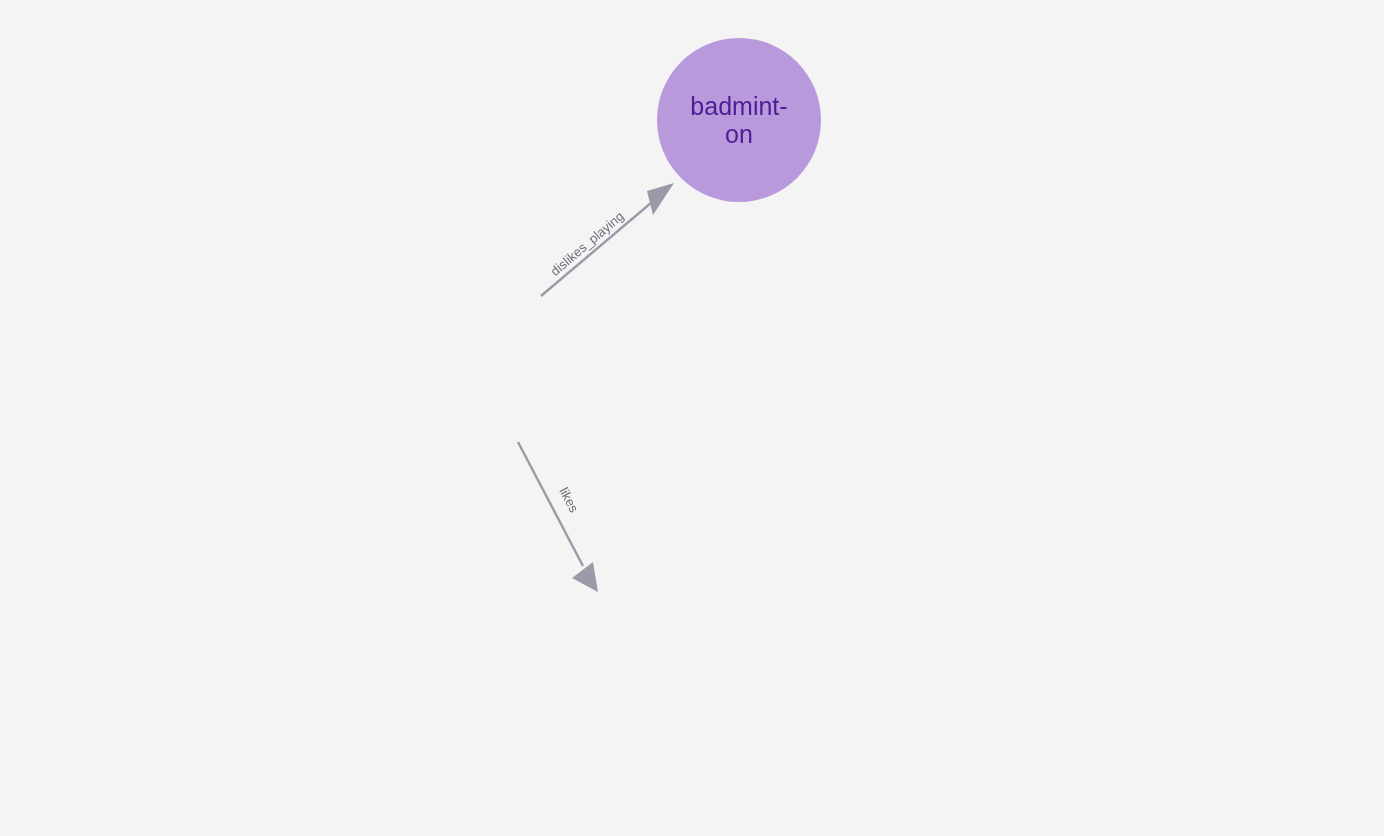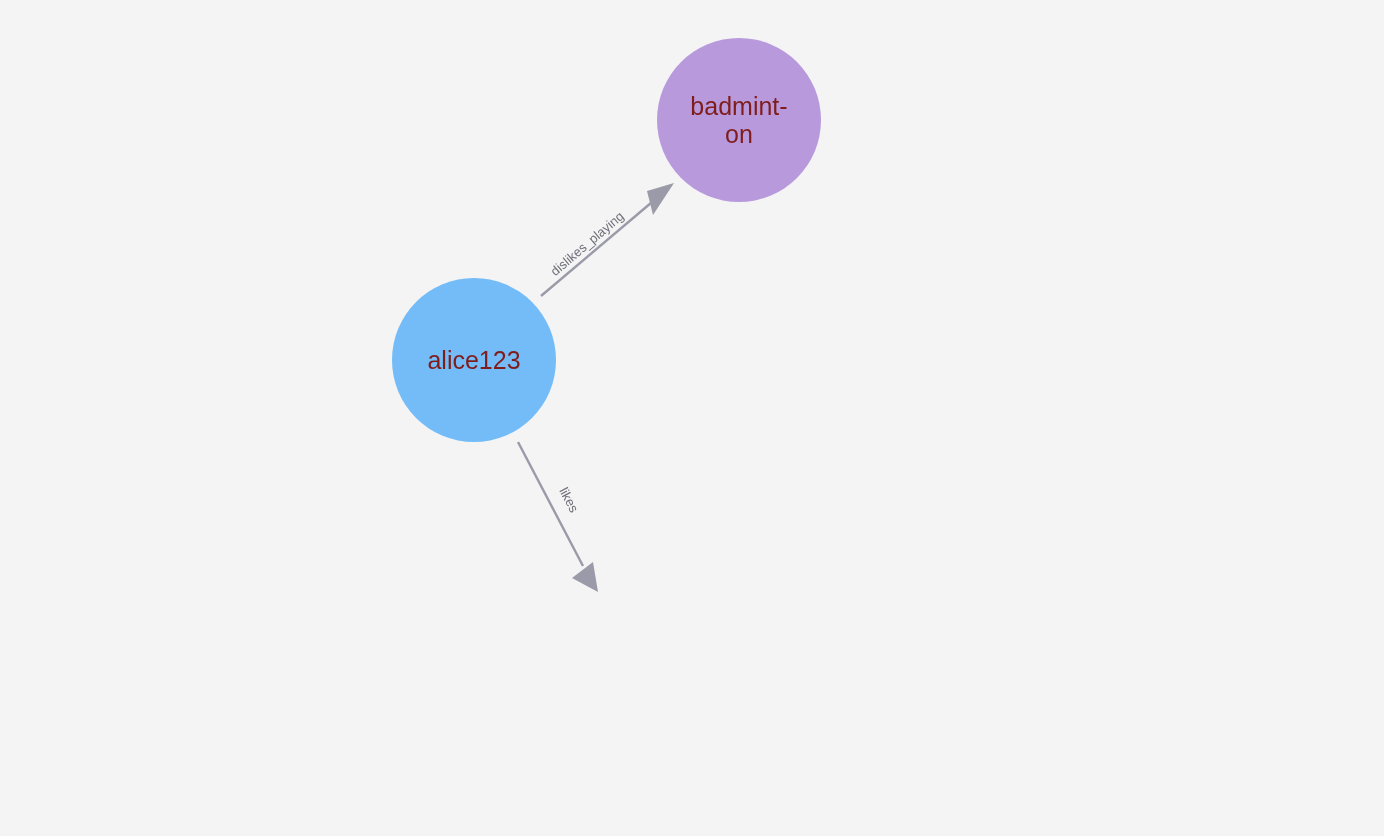--- a/index.html
+++ b/index.html
@@ -42,21 +42,21 @@
   }
   .node {
     position: absolute;
     border-radius: 50%;
     display: flex;
     align-items: center;
     justify-content: center;
     text-align: center;
     box-sizing: border-box;
     line-height: 1.12;
-    color: #7f1d1d;
+    color: #4c1d95;
     font-family: "Liberation Sans", sans-serif;
   }
   .node-label {
     display: block;
     width: 100%;
     padding: 0 6px;
     box-sizing: border-box;
     white-space: pre-line;
     word-break: break-word;
   }
@@ -98,23 +98,20 @@
       <text class="edge-label" x="590" y="247" transform="rotate(-40.3 590 247)" text-anchor="middle">dislikes_playing</text>
     </g>
 
     <g>
       <line class="edge-line" x1="518" y1="442" x2="583" y2="566"></line>
       <polygon class="edge-head" points="598,592 572,578 593,562"></polygon>
       <text class="edge-label" x="565" y="502" transform="rotate(62.1 565 502)" text-anchor="middle">likes</text>
     </g>
   </svg>
 
-  <div class="node" id="node-alice123">
-    <span class="node-label">alice123</span>
-  </div>
 
   <div class="node" id="node-badminton">
     <span class="node-label">badmint-
 on</span>
   </div>
 
 
 </div>
 
 </body></html>

